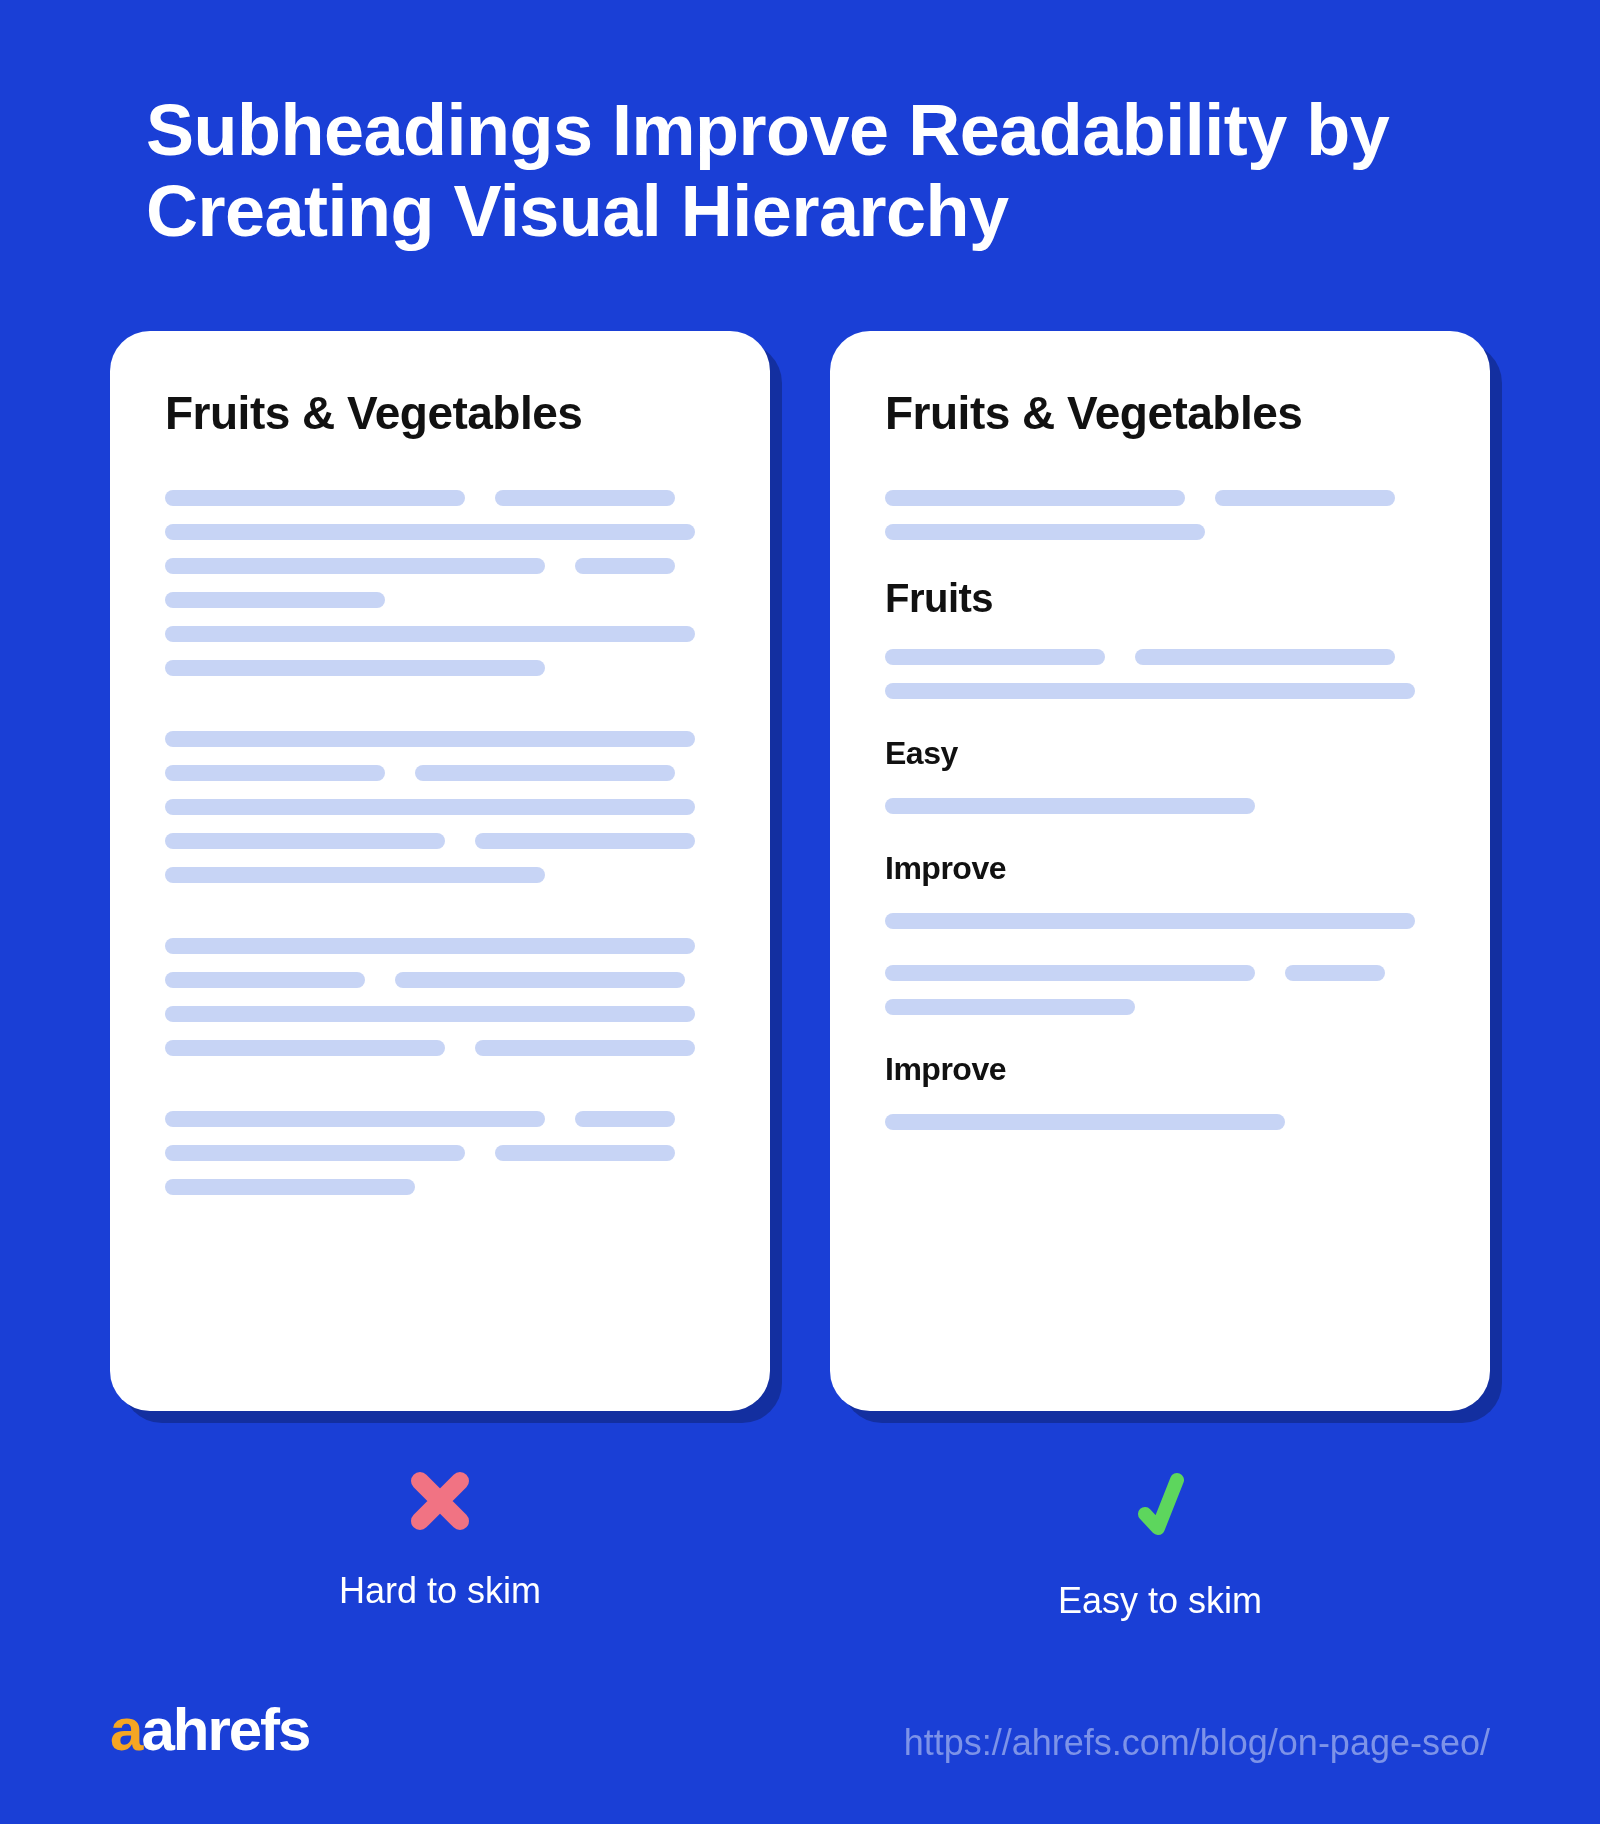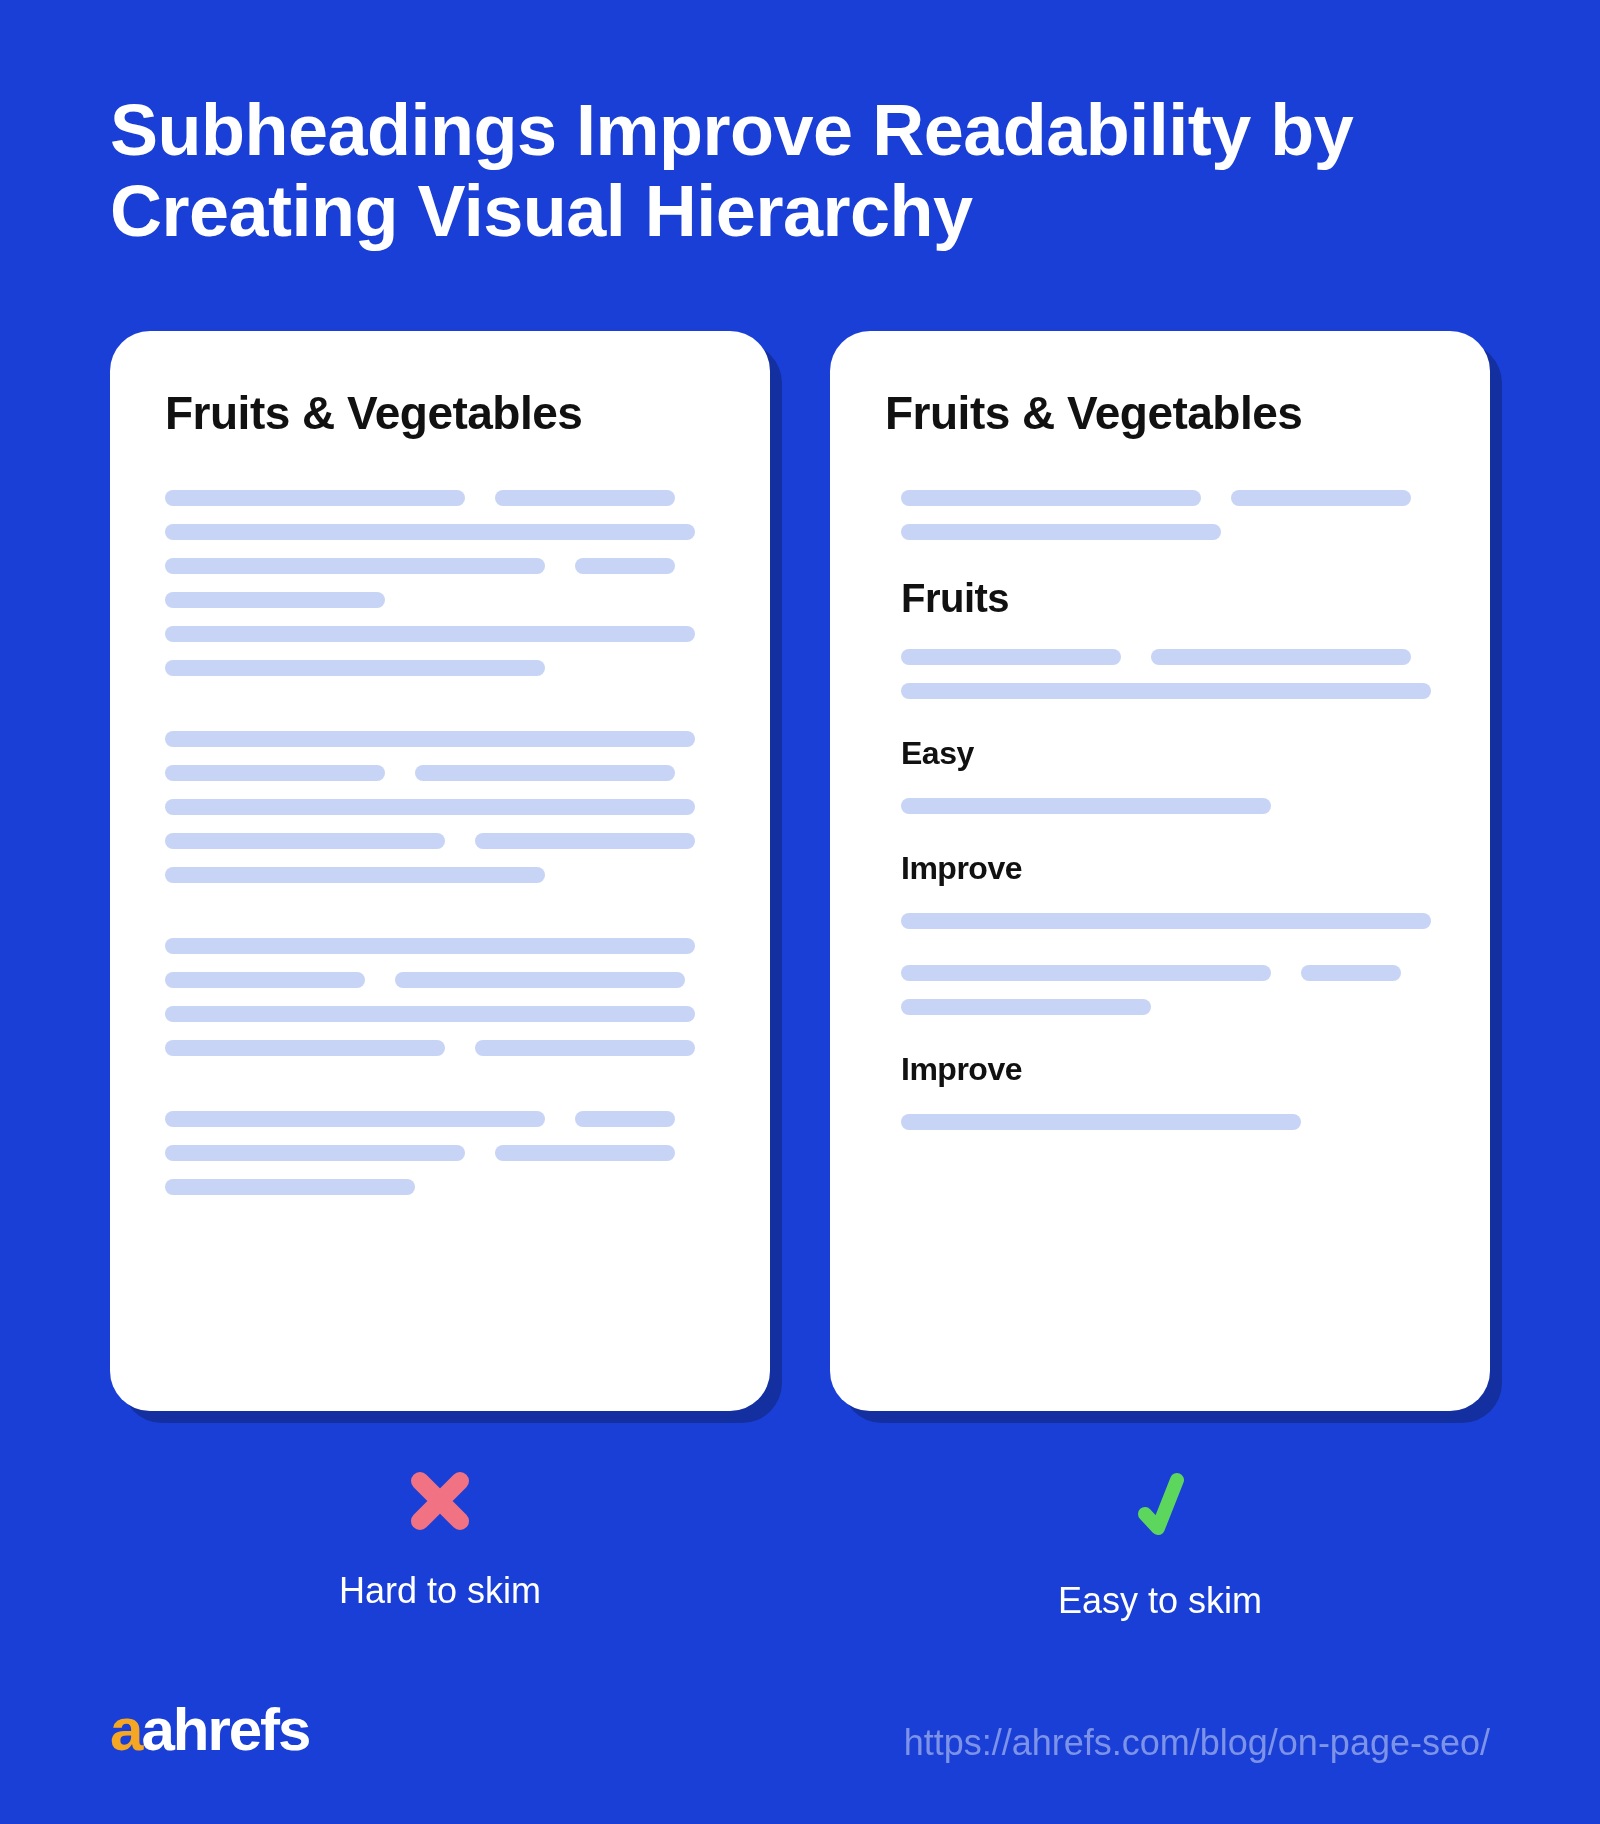--- a/index.html
+++ b/index.html
@@ -11,20 +11,21 @@
     padding: 90px 110px 60px 110px;
     position: relative;
   }
   .title {
     color: #ffffff;
     font-size: 72px;
     font-weight: 800;
     line-height: 1.12;
     letter-spacing: -0.5px;
     margin-bottom: 80px;
+    margin-left: 36px;
   }
   .cards {
     display: flex;
     gap: 44px;
     justify-content: space-between;
   }
   .card {
     background: #ffffff;
     border-radius: 40px;
     width: 660px;
@@ -53,21 +54,21 @@
     letter-spacing: -0.5px;
     margin-bottom: 28px;
   }
   .subhead-h3 {
     font-size: 32px;
     font-weight: 700;
     color: #111;
     letter-spacing: -0.5px;
     margin-bottom: 26px;
   }
-  .section { margin-bottom: 36px; margin-left: 16px; }
+  .section { margin-bottom: 36px; }
   .indicator-row {
     display: flex;
     gap: 60px;
     justify-content: flex-end;
     margin-top: 55px;
   }
   .indicator {
     width: 660px;
     text-align: center;
   }

